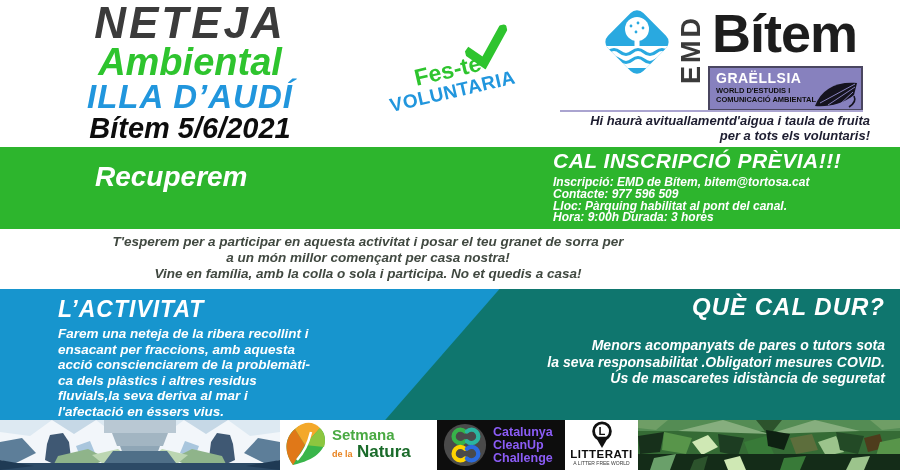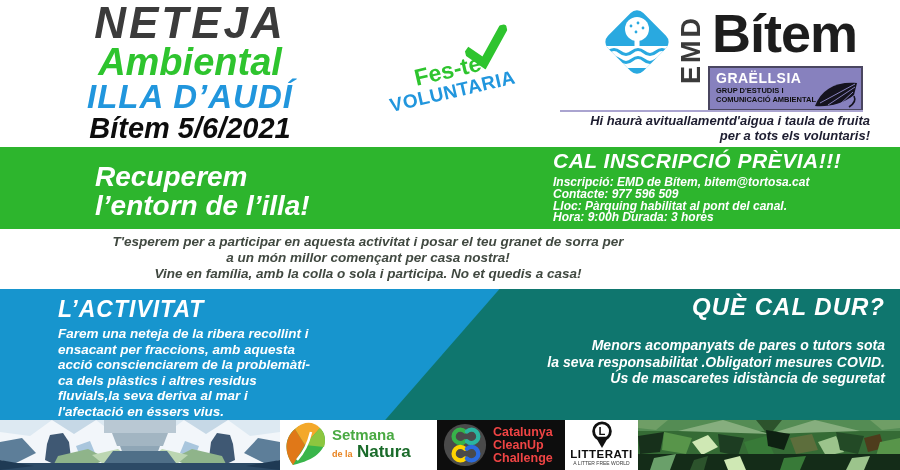--- a/index.html
+++ b/index.html
@@ -62,21 +62,21 @@
   .mosaic { position:absolute; top:0; height:50px; }
   .setmana { position:absolute; left:280px; top:0; width:157px; height:38px; background:#fff; }
   .setmana svg { position:absolute; left:4px; top:2px; }
   .setmana .s-txt { position:absolute; left:52px; top:7px; line-height:1; }
   .setmana .s1 { font-size:15px; font-weight:bold; color:#49a942; line-height:16px; }
   .setmana .s2 { font-size:9px;  font-weight:bold; color:#e8821e; }
   .setmana .s3 { font-size:17px; font-weight:bold; color:#1a6b2a; }
   .cleanup { position:absolute; left:437px; top:0; width:128px; height:50px; background:#0d0d0d; }
   .cleanup svg { position:absolute; left:4px; top:2px; }
   .cleanup .c-txt { position:absolute; left:56px; top:6px; font-weight:bold; font-size:12.5px;
-                    line-height:13px; color:#ef4444; }
+                    line-height:13px; color:#8b5cf6; }
   .litterati { position:absolute; left:565px; top:0; width:73px; height:50px; background:#fff; text-align:center; }
   .litterati svg { display:block; margin:1px auto 0; }
   .litterati .l1 { font-size:11.5px; font-weight:bold; color:#0d0d0d; letter-spacing:.5px; line-height:11px; }
   .litterati .l2 { font-size:5px; color:#3a3a3a; line-height:6px; }
 </style>
 </head>
 <body>
 
 <div class="abs title-block">
   <div class="t1">NETEJA</div>
@@ -111,39 +111,38 @@
     <path d="M10,50 q6,-5 12,0 t12,0 t12,0 t12,0 t12,0" stroke="#29a9e0" stroke-width="3" fill="none"></path>
     <path d="M10,58 q6,-5 12,0 t12,0 t12,0 t12,0 t12,0" stroke="#29a9e0" stroke-width="3" fill="none"></path>
   </g>
 </svg>
 
 <div class="abs emd-vert">EMD</div>
 <div class="abs bitem-name">Bítem</div>
 
 <div class="abs graellsia">
   <div class="g1">GRAËLLSIA</div>
-  <div class="g2">GRUP D'ESTUDIS I</div>
+  <div class="g2">WORLD D'ESTUDIS I</div>
   <div class="g2">COMUNICACIÓ AMBIENTAL</div>
   <svg width="46" height="30" viewBox="0 0 46 30">
     <path d="M2,26 C8,9 24,1 44,3 L41,15 C30,24 16,27 2,26 Z" fill="#15131f"></path>
     <path d="M42,4 L7,23 M42,7 L15,25 M40,12 L25,26" stroke="#8781be" stroke-width="1"></path>
     <path d="M41,16 q3,6 -5,11" stroke="#15131f" stroke-width="1.6" fill="none"></path>
   </svg>
 </div>
 <div class="abs lav-line"></div>
 
 <div class="abs refresh">
   <div>Hi haurà avituallamentd'aigua i taula de fruita</div>
   <div>per a tots els voluntaris!</div>
 </div>
 
 <div class="abs band">
   <div class="slogan">
     <div>Recuperem</div>
-    <div>l’entorn de l’illa!</div>
   </div>
   <div class="inscr">
     <div class="i-title">CAL INSCRIPCIÓ PRÈVIA!!!</div>
     <div style="margin-top:5px">
       <div class="i-line">Inscripció: EMD de Bítem, bitem@tortosa.cat</div>
       <div class="i-line">Contacte: 977 596 509</div>
       <div class="i-line">Lloc:  Pàrquing habilitat al pont del canal.</div>
       <div class="i-line">Hora: 9:00h  Durada: 3 hores</div>
     </div>
   </div>

